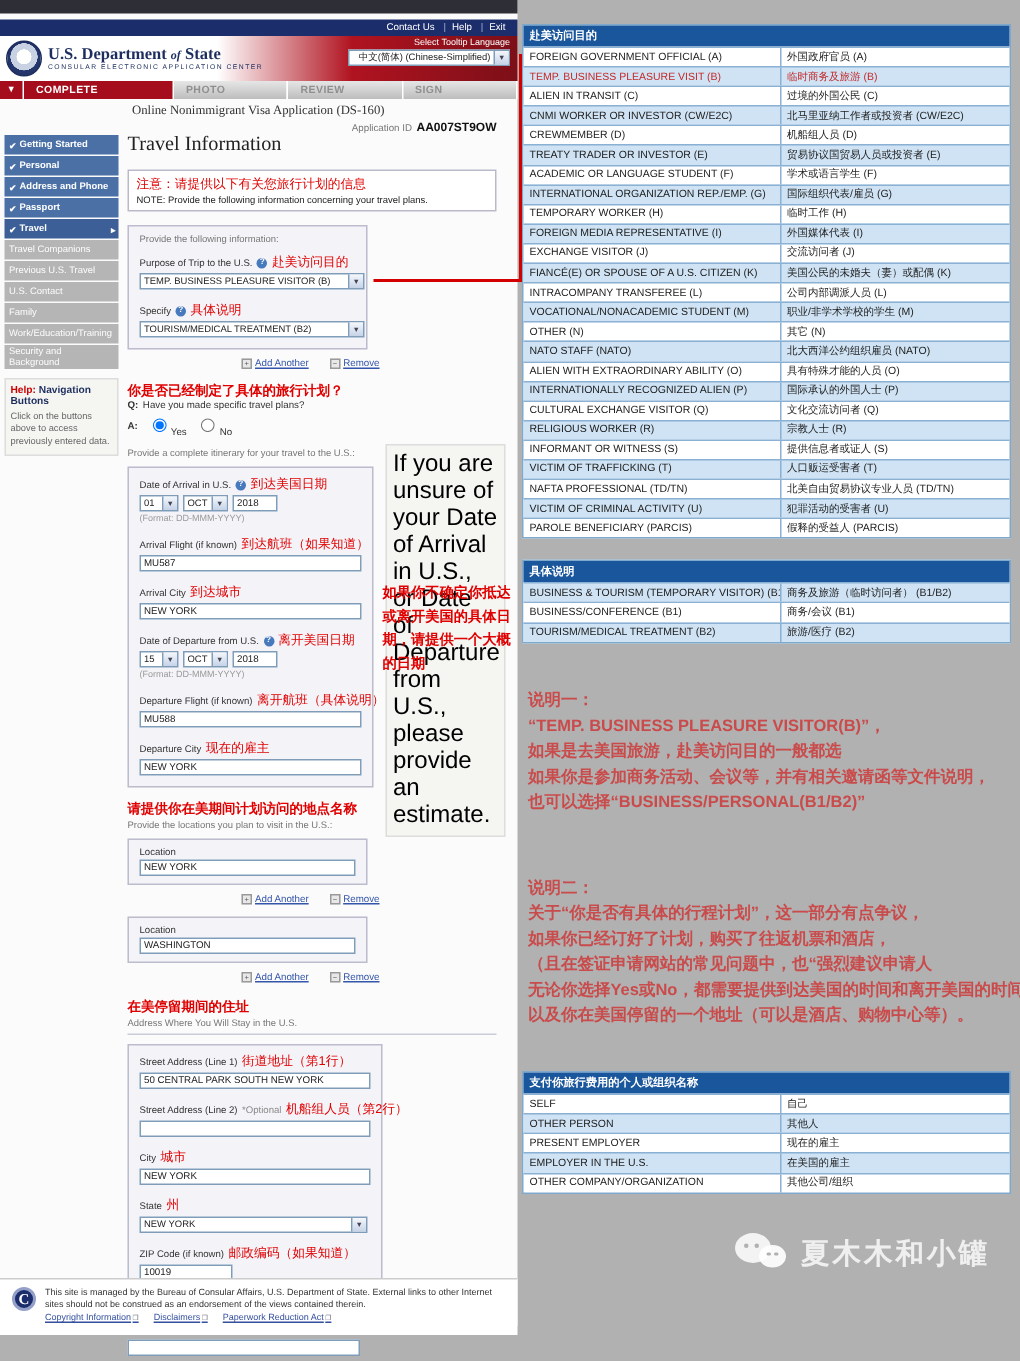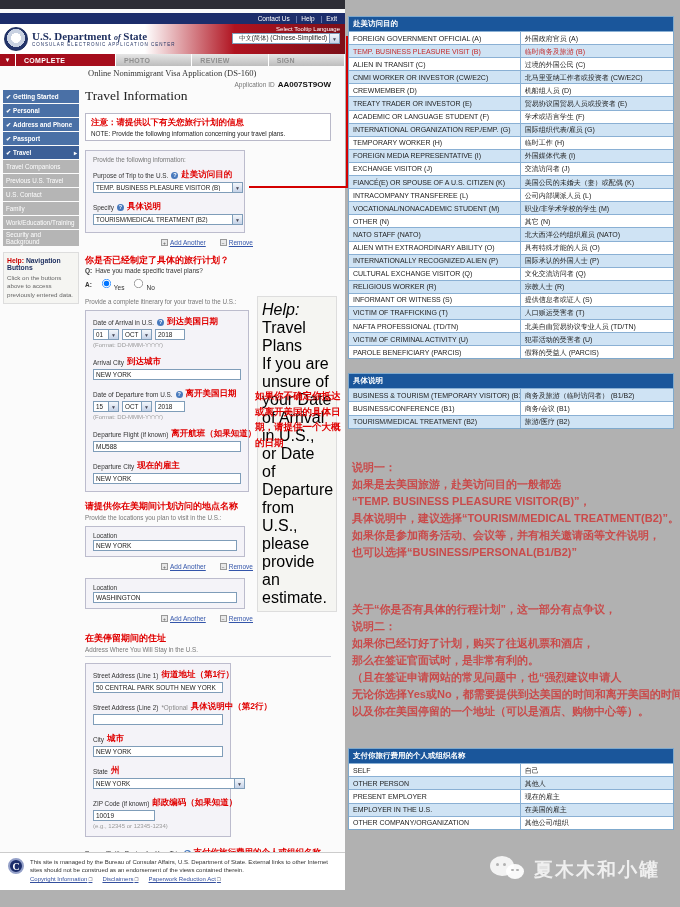--- a/index.html
+++ b/index.html
@@ -40,21 +40,21 @@
   .pend-list .side-item{background:#b5b5b5;color:#fdfdfd;font-weight:normal}
   .helpbox{position:absolute;left:3px;top:252px;width:76px;background:#f5f5f2;border:1px solid #ddd;padding:4px 3px}
   .helpbox .ht{font-size:6.8px;font-weight:bold;color:#1c2d5e;margin-bottom:3px}
   .helpbox .ht em{color:#c00;font-style:normal}
   .helpbox .hb{font-size:6.2px;color:#666;line-height:1.35}
 
   
   .content{position:absolute;left:85px;top:88px;width:252px}
   h1.page-title{font-family:"Liberation Serif",serif;font-size:13.5px;font-weight:normal;color:#222;margin-bottom:9px}
   .note-box{border:1px solid #b9b9c9;background:#fff;padding:3px 5px;margin-bottom:9px;width:246px}
-  .red-zh{font-size:8.5px;font-weight:bold;color:#e00000}
+  .red-zh{font-size:8.5px;font-weight:normal;color:#e00000}
   .sub-en{font-size:6.3px;color:#555;margin-top:1px}
   .panel{background:#f4f3f8;border:1px solid #bcbccd;padding:5px 7px;width:160px}
   .provide{font-size:6.3px;color:#777;margin-bottom:6px}
   .fgroup{margin-bottom:8px}
   .lbl{font-size:6.4px;color:#333}
   .lblrow{display:flex;align-items:center;gap:3px;margin-bottom:1px;white-space:nowrap}
   .qicon{display:inline-block;width:7px;height:7px;border-radius:50%;background:#4779bd;color:#fff;font-size:5.5px;line-height:7px;text-align:center;font-weight:bold;flex:0 0 auto}
   .inp{display:block;border:1px solid #7f9db9;background:#fff;height:11px;font-size:6.5px;padding:0 2px;font-family:"Liberation Sans",sans-serif;width:100%;color:#222}
   .sel{display:flex;align-items:center;border:1px solid #7f9db9;background:#fff;height:11px;font-size:6.3px;color:#222}
   .sel .txt{flex:1;padding:0 2px;white-space:nowrap;overflow:hidden}
@@ -287,20 +287,27 @@
             <div class="sel small" style="width:30px">
                 <span class="txt">OCT</span>
                 <span class="dd">▼</span>
               </div>
             <input class="inp yr" value="2018" style="">
           </div>
           <div class="fmt">(Format: DD-MMM-YYYY)</div>
         </div>
         <div class="fgroup">
           <div class="lblrow">
+              <span class="lbl">Arrival Flight (if known)</span>
+              <span class="red-zh">到达航班（如果知道）</span>
+            </div>
+          <input class="inp" value="MU587" style="">
+        </div>
+        <div class="fgroup">
+          <div class="lblrow">
               <span class="lbl">Arrival City</span>
               <span class="red-zh">到达城市</span>
             </div>
           <input class="inp" value="NEW YORK" style="">
         </div>
         <div class="fgroup">
           <div class="lblrow">
             <span class="lbl">Date of Departure from U.S.</span>
             <span class="qicon">?</span>
             <span class="red-zh">离开美国日期</span>
@@ -314,21 +321,21 @@
                 <span class="txt">OCT</span>
                 <span class="dd">▼</span>
               </div>
             <input class="inp yr" value="2018" style="">
           </div>
           <div class="fmt">(Format: DD-MMM-YYYY)</div>
         </div>
         <div class="fgroup">
           <div class="lblrow">
               <span class="lbl">Departure Flight (if known)</span>
-              <span class="red-zh">离开航班（如果知道）</span>
+              <span class="red-zh">离开航班（具体说明）</span>
             </div>
           <input class="inp" value="MU588" style="">
         </div>
         <div class="fgroup" style="margin-bottom:2px">
           <div class="lblrow">
               <span class="lbl">Departure City</span>
               <span class="red-zh">现在的雇主</span>
             </div>
           <input class="inp" value="NEW YORK" style="">
         </div>
@@ -352,33 +359,33 @@
       <div class="addrem">
         <span class="lnk"><span class="mini-ico">+</span><span>Add Another</span></span>
         <span class="lnk"><span class="mini-ico">−</span><span>Remove</span></span>
       </div>
 
       <div class="divider-head">
         <div class="sec-zh">在美停留期间的住址</div>
         <div class="sec-en" style="margin-bottom:0">Address Where You Will Stay in the U.S.</div>
       </div>
 
-      <div class="panel" style="width:146px">
+      <div class="panel" style="width:170px">
         <div class="fgroup">
           <div class="lblrow">
               <span class="lbl">Street Address (Line 1)</span>
               <span class="red-zh">街道地址（第1行）</span>
             </div>
           <input class="inp" value="50 CENTRAL PARK SOUTH NEW YORK" style="">
         </div>
         <div class="fgroup">
           <div class="lblrow">
               <span class="lbl">Street Address (Line 2)</span>
               <span class="lbl" style="color:#888">*Optional</span>
-              <span class="red-zh">具体说明中（第2行）</span>
+              <span class="red-zh">机船组人员（第2行）</span>
             </div>
           <input class="inp" value="" style="">
         </div>
         <div class="fgroup">
           <div class="lblrow">
               <span class="lbl">City</span>
               <span class="red-zh">城市</span>
             </div>
           <input class="inp" value="NEW YORK" style="">
         </div>
@@ -405,21 +412,20 @@
       <div style="margin-top:10px">
         <div class="lblrow">
           <span class="lbl">Person/Entity Paying for Your Trip</span>
           <span class="qicon">?</span>
           <span class="red-zh">支付你旅行费用的个人或组织名称</span>
         </div>
         <div class="sel" style="width:155px"></div>
       </div>
 
       <div class="help-travel">
-        <div class="ht"><em>Help:</em> <span>Travel Plans</span></div>
         <div class="hb">If you are unsure of your Date of Arrival in U.S., or Date of Departure from U.S., please provide an estimate.</div>
       </div>
       <div class="help-travel-zh">如果你不确定你抵达或离开美国的具体日期，请提供一个大概的日期</div>
     </div>
 
     <div class="footer">
       <div class="clogo">C</div>
       <div>
         <div class="ftext">This site is managed by the Bureau of Consular Affairs, U.S. Department of State. External links to other Internet sites should not be construed as an endorsement of the views contained therein.</div>
         <div class="flinks">
@@ -556,33 +562,31 @@
           <div class="rrow">
           <div class="cell en">TOURISM/MEDICAL TREATMENT  (B2)</div>
           <div class="cell zh">旅游/医疗 (B2)</div>
         </div>
         </div>
     </div>
 
     <div class="rnote n1">
 
     <div class="nline">说明一：</div>
+        <div class="nline">“TEMP. BUSINESS PLEASURE VISITOR(B)”，</div>
         <div class="nline">如果是去美国旅游，赴美访问目的一般都选</div>
-        <div class="nline">“TEMP. BUSINESS PLEASURE VISITOR(B)”，</div>
-        <div class="nline">具体说明中，建议选择“TOURISM/MEDICAL TREATMENT(B2)”。</div>
         <div class="nline">如果你是参加商务活动、会议等，并有相关邀请函等文件说明，</div>
         <div class="nline">也可以选择“BUSINESS/PERSONAL(B1/B2)”</div>
       </div>
 
     <div class="rnote n2">
 
-    <div class="nline">关于“你是否有具体的行程计划”，这一部分有点争议，</div>
-        <div class="nline">说明二：</div>
+    <div class="nline">说明二：</div>
+        <div class="nline">关于“你是否有具体的行程计划”，这一部分有点争议，</div>
         <div class="nline">如果你已经订好了计划，购买了往返机票和酒店，</div>
-        <div class="nline">那么在签证官面试时，是非常有利的。</div>
         <div class="nline">（且在签证申请网站的常见问题中，也“强烈建议申请人</div>
         <div class="nline">无论你选择Yes或No，都需要提供到达美国的时间和离开美国的时间，</div>
         <div class="nline">以及你在美国停留的一个地址（可以是酒店、购物中心等）。</div>
       </div>
 
     <div class="rtable t3">
       <div class="thead">支付你旅行费用的个人或组织名称</div>
       <div class="rows">
 
       <div class="rrow">

